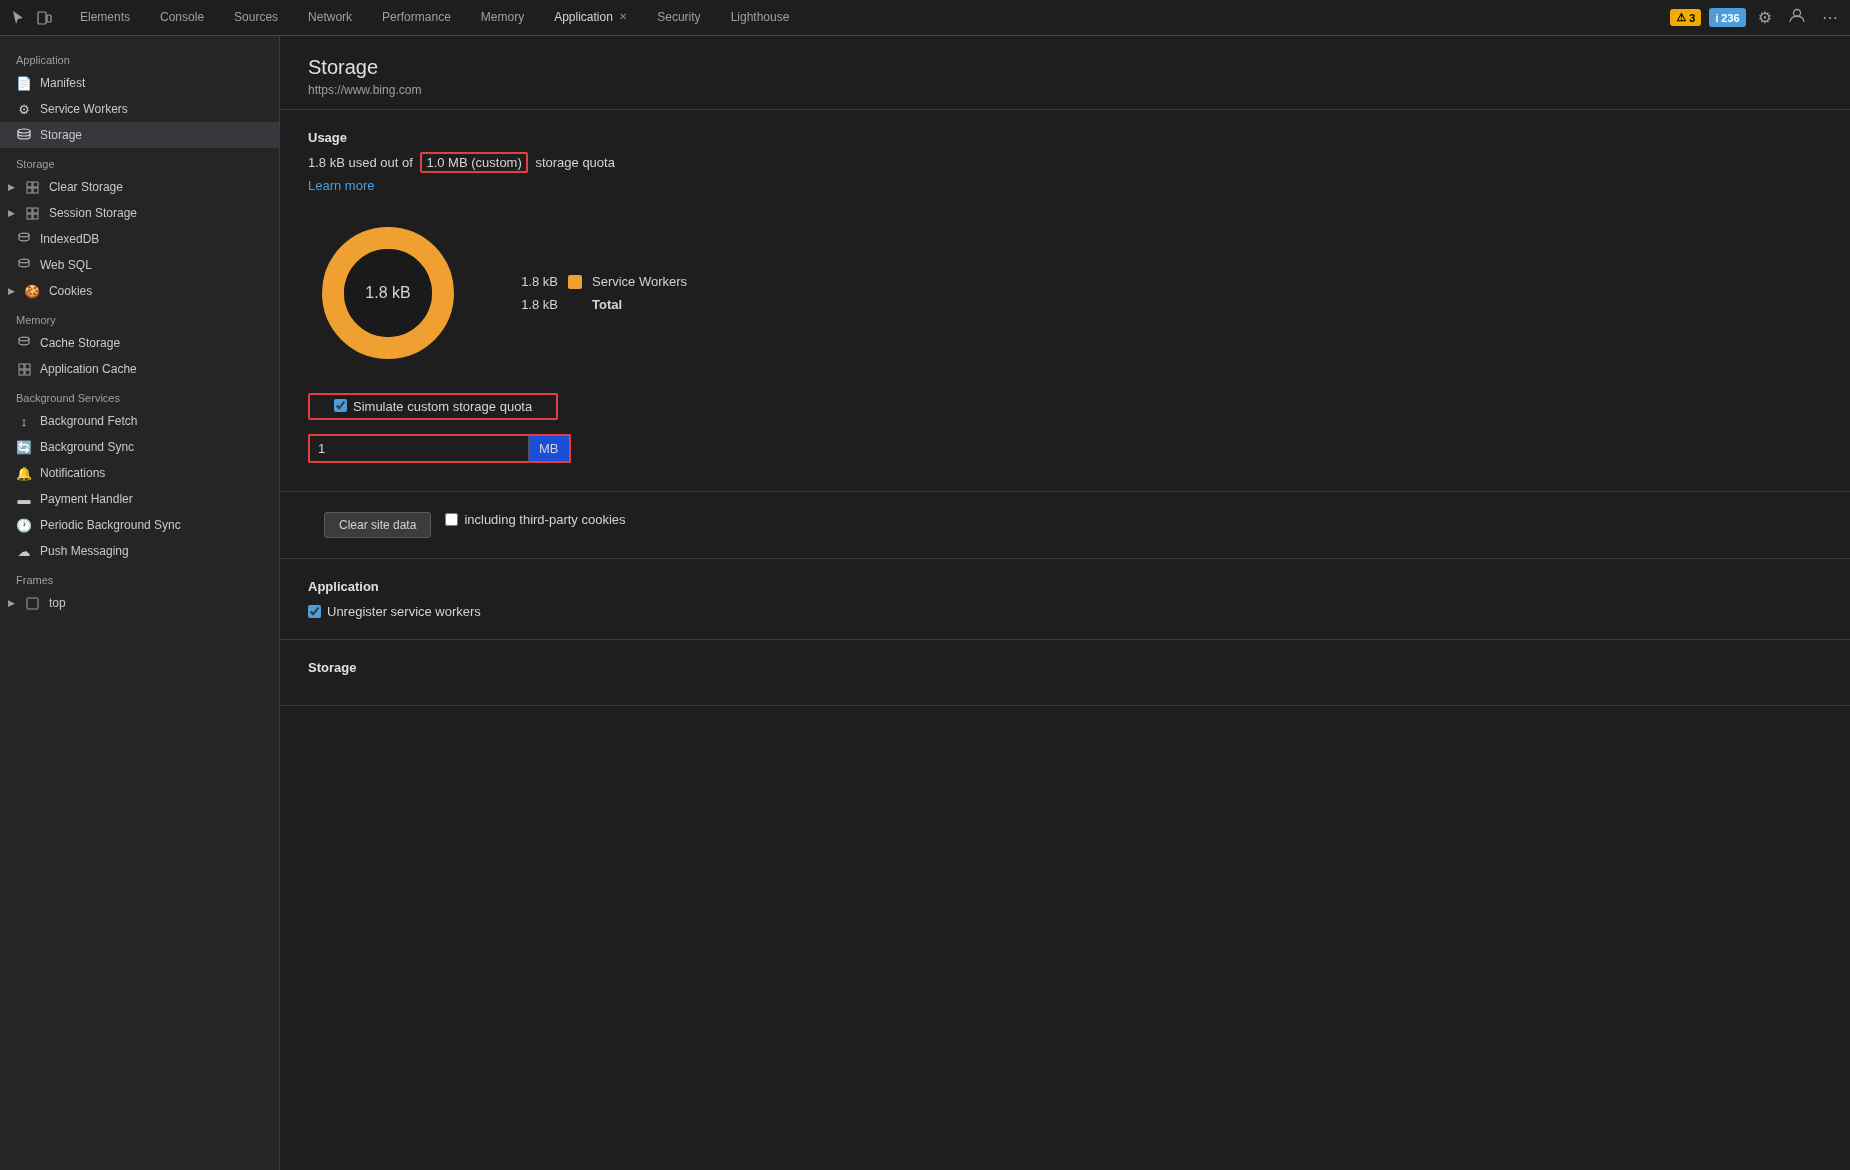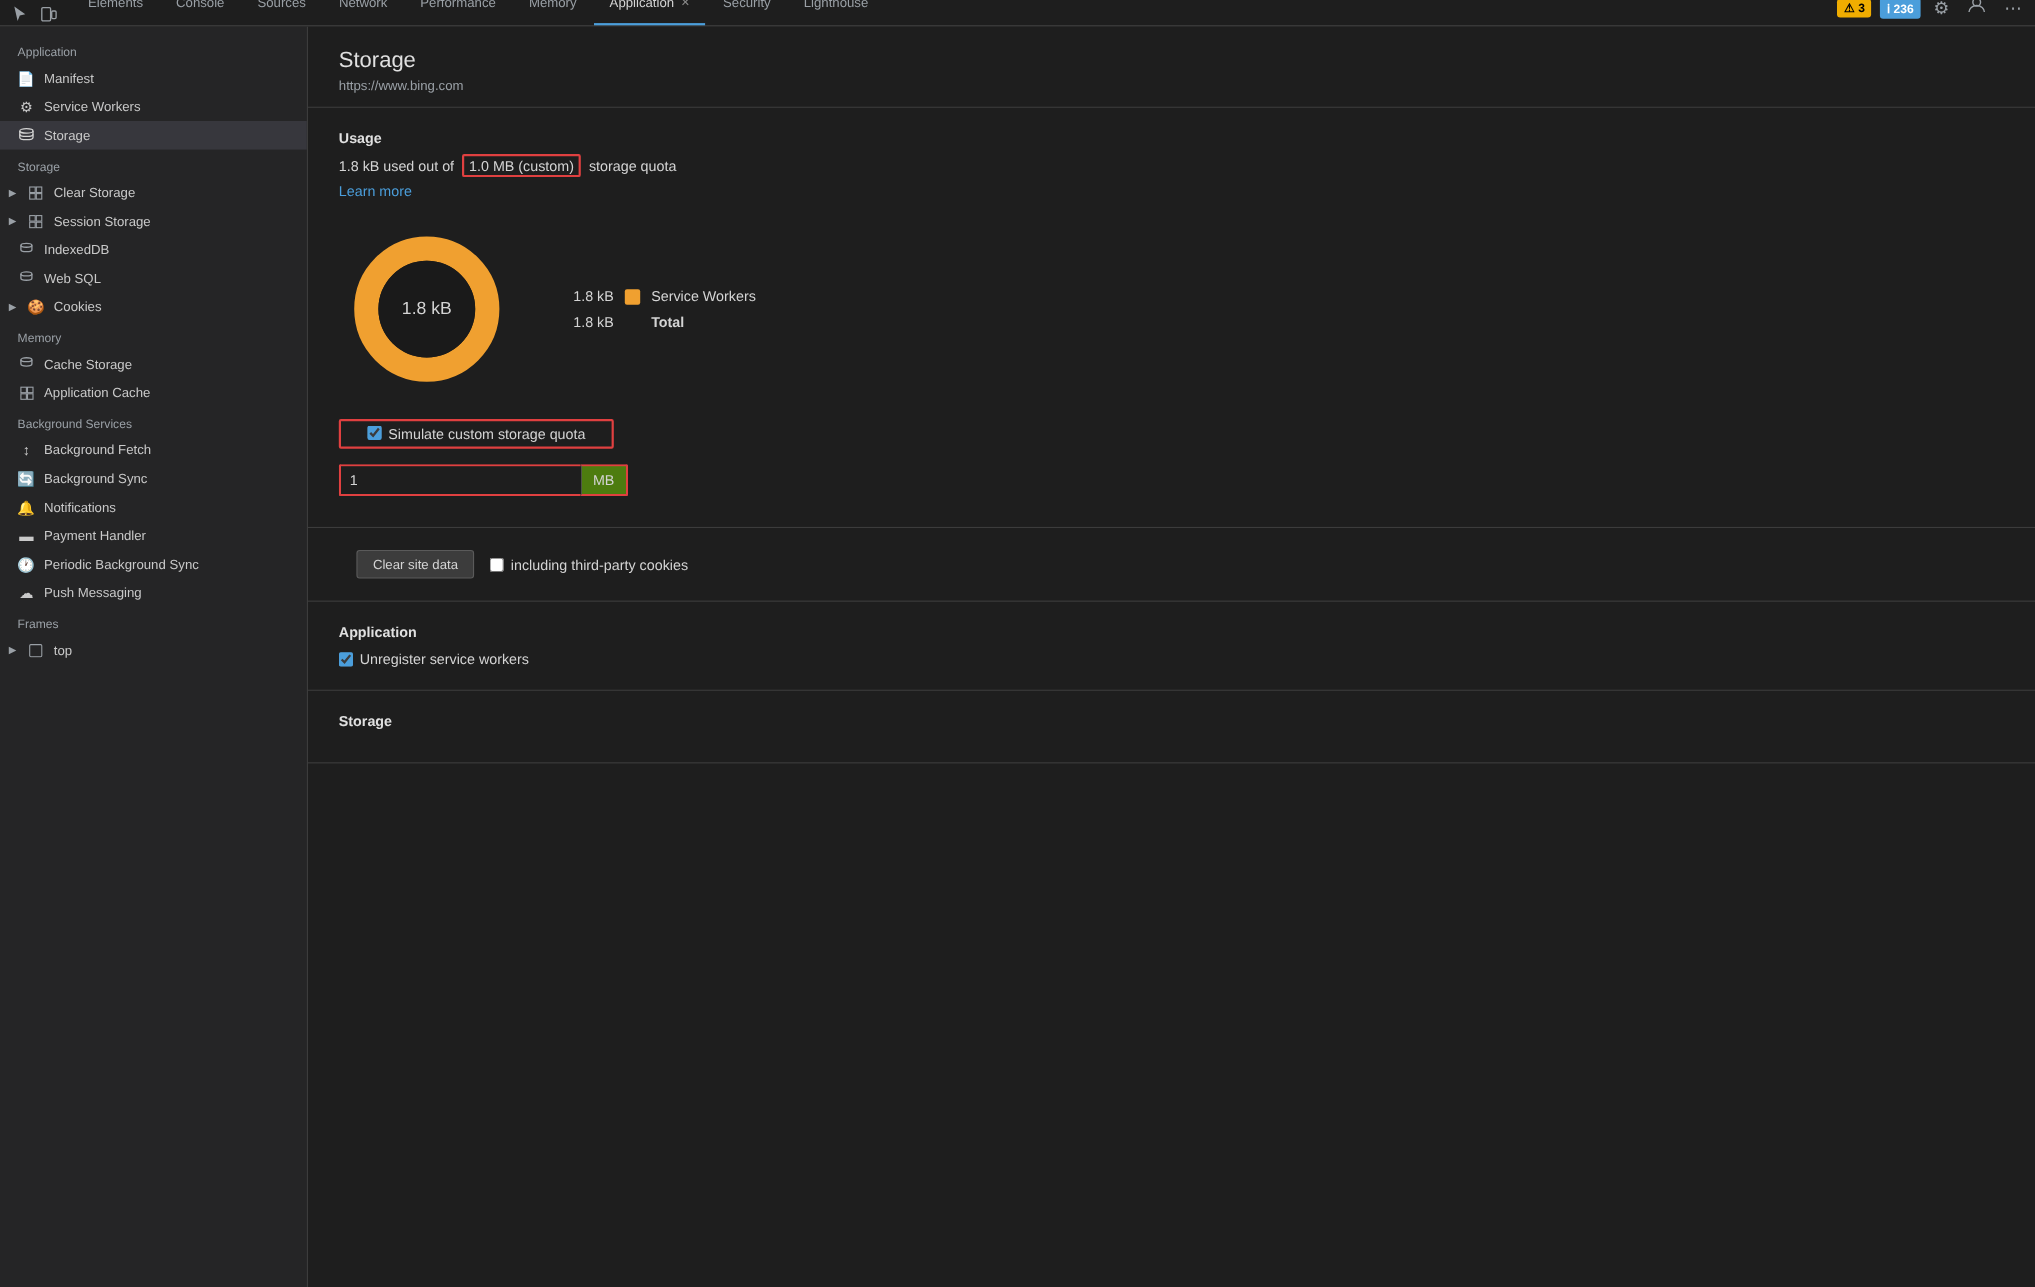--- a/index.html
+++ b/index.html
@@ -11,24 +11,24 @@
       width: 1850px;
       height: 1170px;
       overflow: hidden;
       display: flex;
       flex-direction: column;
     }
 
     
     .toolbar {
       display: flex;
-      align-items: flex-end;
+      align-items: center;
       background: #1e1e1e;
       border-bottom: 1px solid #444;
-      height: 24px;
+      height: 36px;
       padding: 0 8px;
       flex-shrink: 0;
     }
     .toolbar-icons {
       display: flex;
       gap: 6px;
       margin-right: 12px;
     }
     .toolbar-icon {
       width: 20px;
@@ -290,33 +290,33 @@
       background: #1e1e1e;
       border: 2px solid #e04040;
       border-right: none;
       color: #d4d4d4;
       padding: 5px 8px;
       font-size: 13px;
       outline: none;
       border-radius: 2px 0 0 2px;
     }
     .quota-unit {
-      background: #4d7c0f;
+      background: #1d4ed8;
       border: 2px solid #e04040;
       border-left: 1px solid #555;
       color: #d4d4d4;
       padding: 5px 10px;
       font-size: 13px;
       border-radius: 0 2px 2px 0;
     }
 
     
     .clear-row {
       display: flex;
-      align-items: center;
+      align-items: flex-start;
       gap: 14px;
       padding-left: 16px;
     }
     .clear-btn {
       background: #3c3c3c;
       border: 1px solid #5a5a5a;
       color: #d4d4d4;
       padding: 5px 14px;
       border-radius: 3px;
       cursor: pointer;

